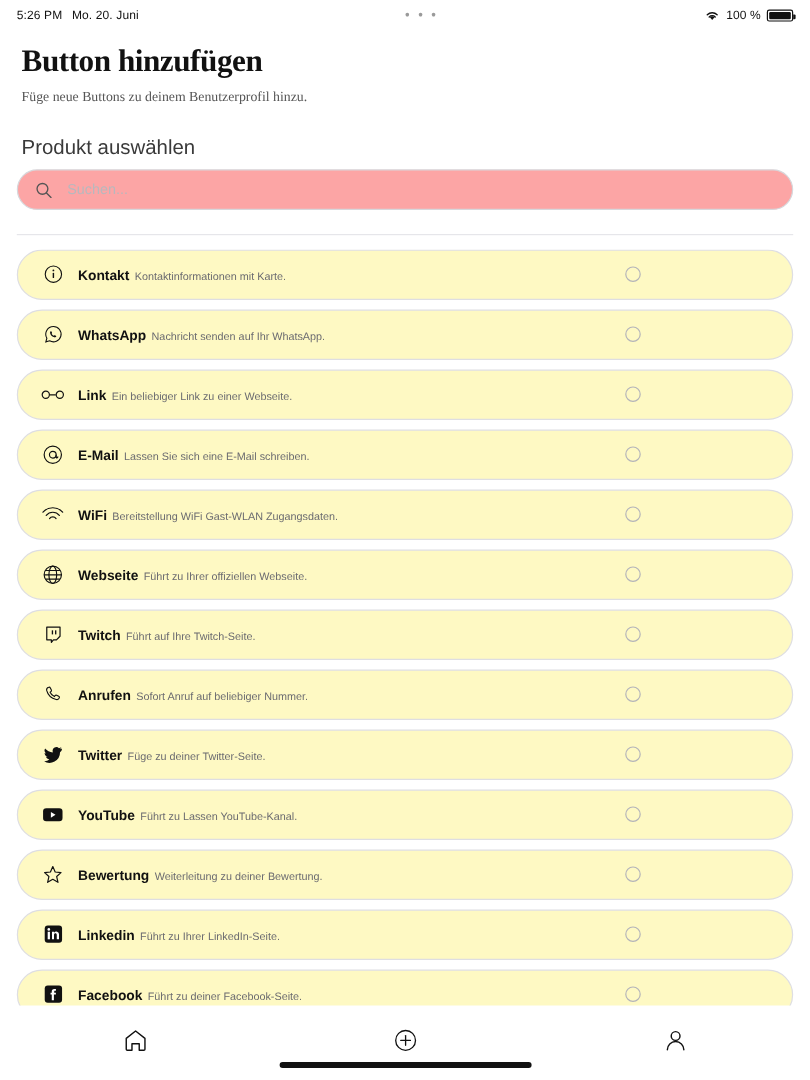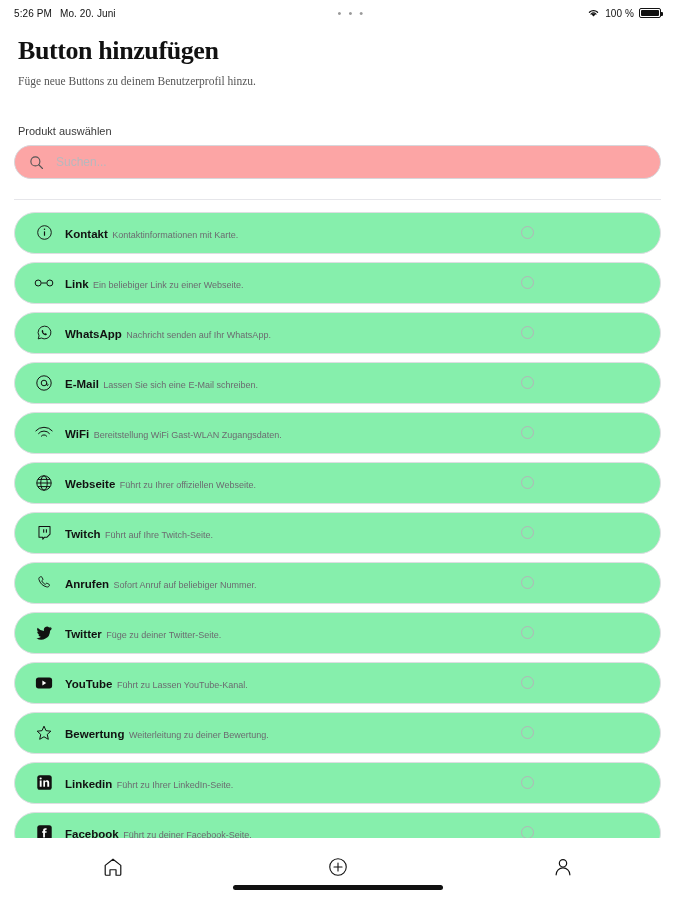--- a/index.html
+++ b/index.html
@@ -54,22 +54,22 @@
     color: #111;
   }
   .page-sub {
     margin-top: 9px;
     font-size: 11.5px;
     color: #555;
   }
 
   
   .section-label {
-    margin: 38px 18px 8px 18px;
-    font-size: 11px;
+    margin: 26px 18px 8px 18px;
+    font-size: 17px;
     color: #3a3a3a;
   }
   .search-wrap { padding: 0 14px; }
   .search-box {
     height: 34px;
     border: 1px solid #d7d7db;
     border-radius: 17px;
     display: flex;
     align-items: center;
     padding: 0 14px;
@@ -102,21 +102,21 @@
     flex-direction: column;
     gap: 8px;
   }
   .row {
     height: 42px;
     border: 1px solid #dedee2;
     border-radius: 21px;
     display: flex;
     align-items: center;
     padding: 0 18px 0 16px;
-    background: #86efac;
+    background: #fef9c3;
     flex: 0 0 auto;
   }
   .row .ic {
     width: 26px;
     display: flex;
     align-items: center;
     justify-content: center;
     color: #111;
     flex: 0 0 auto;
   }
@@ -231,43 +231,43 @@
       </span>
       <span class="txt">
         <span class="nm">Kontakt</span>
         <span class="ds">Kontaktinformationen mit Karte.</span>
       </span>
       <span class="radio"></span>
     </div>
 
     <div class="row">
       <span class="ic">
+        <svg width="17" height="17" viewBox="0 0 20 20">
+            <path d="M10 2.5a7.5 7.5 0 0 0-6.4 11.4L2.6 17.5l3.7-1a7.5 7.5 0 1 0 3.7-14z" stroke="#111" stroke-width="1.1" fill="none"></path>
+            <path d="M7.4 7.1c.3-.1.6 0 .8.4l.5 1c.1.3 0 .5-.2.7l-.3.3c.5 1 1.3 1.7 2.2 2.1l.3-.4c.2-.2.4-.3.7-.2l1 .4c.3.1.5.4.4.7-.2.8-1 1.2-1.8 1-2-.5-3.7-2.1-4.2-4.1-.2-.8.1-1.6.6-1.9z" fill="#111"></path>
+          </svg>
+      </span>
+      <span class="txt">
+        <span class="nm">WhatsApp</span>
+        <span class="ds">Nachricht senden auf Ihr WhatsApp.</span>
+      </span>
+      <span class="radio"></span>
+    </div>
+
+    <div class="row">
+      <span class="ic">
         <svg width="20" height="14" viewBox="0 0 24 14">
             <circle cx="5" cy="7" r="3.6" stroke="#111" stroke-width="1.2" fill="none"></circle>
             <circle cx="19" cy="7" r="3.6" stroke="#111" stroke-width="1.2" fill="none"></circle>
             <line x1="9" y1="7" x2="15" y2="7" stroke="#111" stroke-width="1.2"></line>
           </svg>
       </span>
       <span class="txt">
         <span class="nm">Link</span>
         <span class="ds">Ein beliebiger Link zu einer Webseite.</span>
-      </span>
-      <span class="radio"></span>
-    </div>
-
-    <div class="row">
-      <span class="ic">
-        <svg width="17" height="17" viewBox="0 0 20 20">
-            <path d="M10 2.5a7.5 7.5 0 0 0-6.4 11.4L2.6 17.5l3.7-1a7.5 7.5 0 1 0 3.7-14z" stroke="#111" stroke-width="1.1" fill="none"></path>
-            <path d="M7.4 7.1c.3-.1.6 0 .8.4l.5 1c.1.3 0 .5-.2.7l-.3.3c.5 1 1.3 1.7 2.2 2.1l.3-.4c.2-.2.4-.3.7-.2l1 .4c.3.1.5.4.4.7-.2.8-1 1.2-1.8 1-2-.5-3.7-2.1-4.2-4.1-.2-.8.1-1.6.6-1.9z" fill="#111"></path>
-          </svg>
-      </span>
-      <span class="txt">
-        <span class="nm">WhatsApp</span>
-        <span class="ds">Nachricht senden auf Ihr WhatsApp.</span>
       </span>
       <span class="radio"></span>
     </div>
 
     <div class="row">
       <span class="ic">
         <svg width="18" height="18" viewBox="0 0 20 20">
             <circle cx="10" cy="10" r="8" stroke="#111" stroke-width="1.1" fill="none"></circle>
             <circle cx="10" cy="10" r="3.1" stroke="#111" stroke-width="1.1" fill="none"></circle>
             <path d="M13.1 10v2.1c0 1 1.6 1 1.6-.6" stroke="#111" stroke-width="1.1" fill="none"></path>

